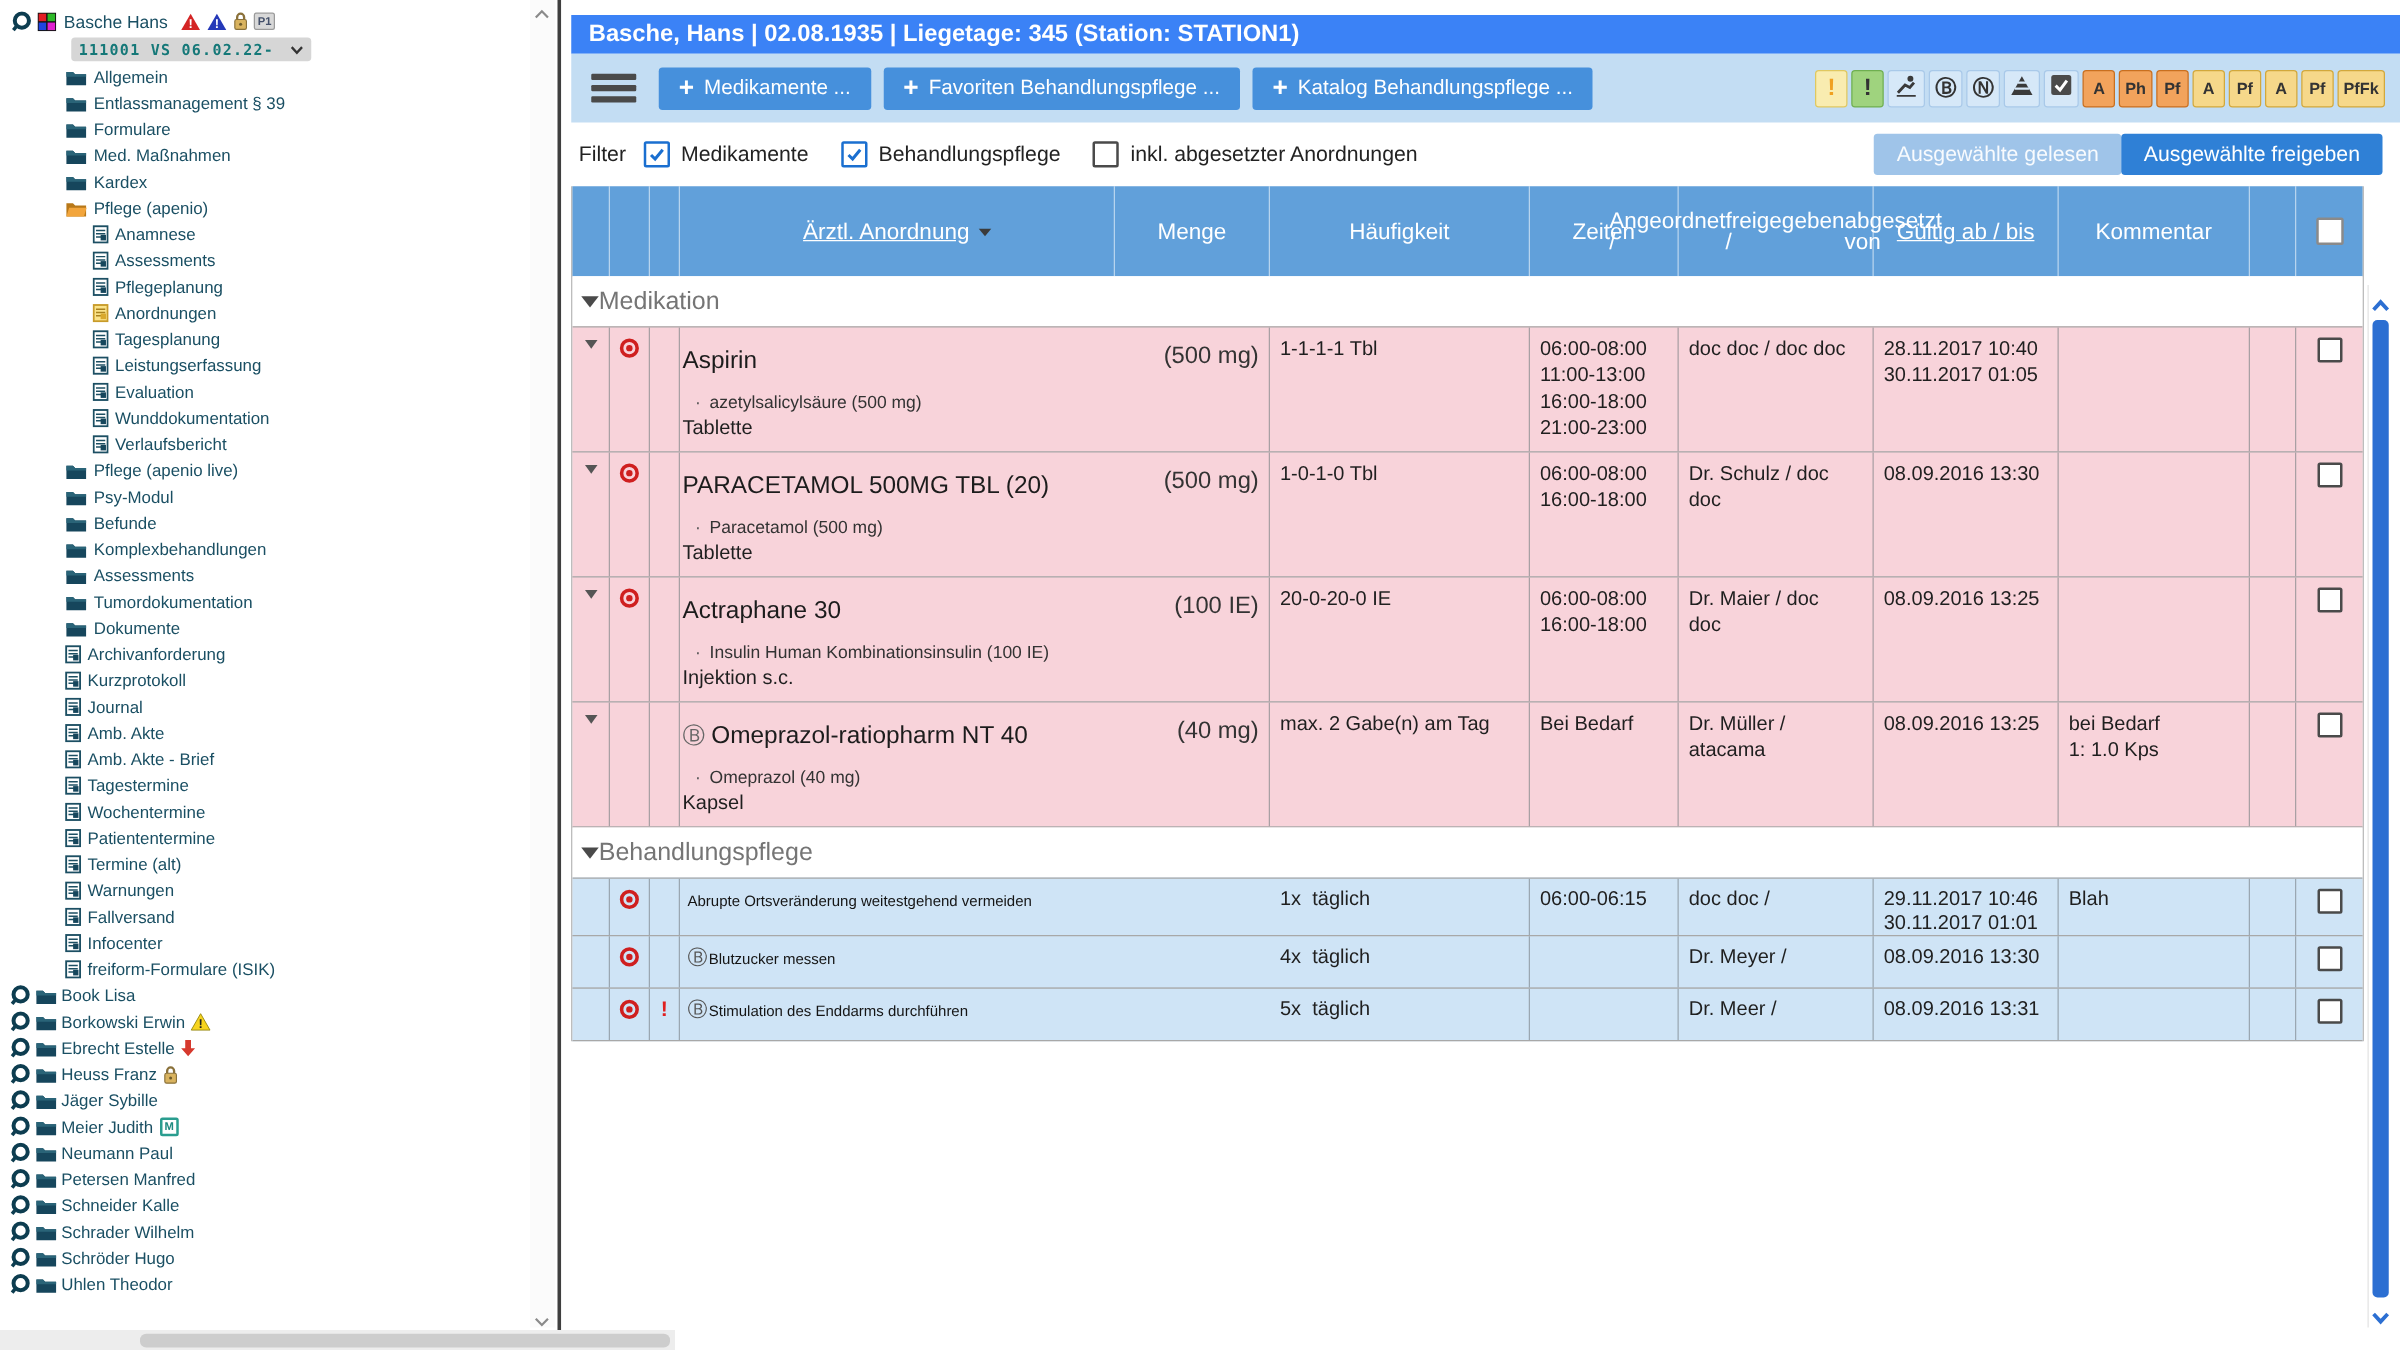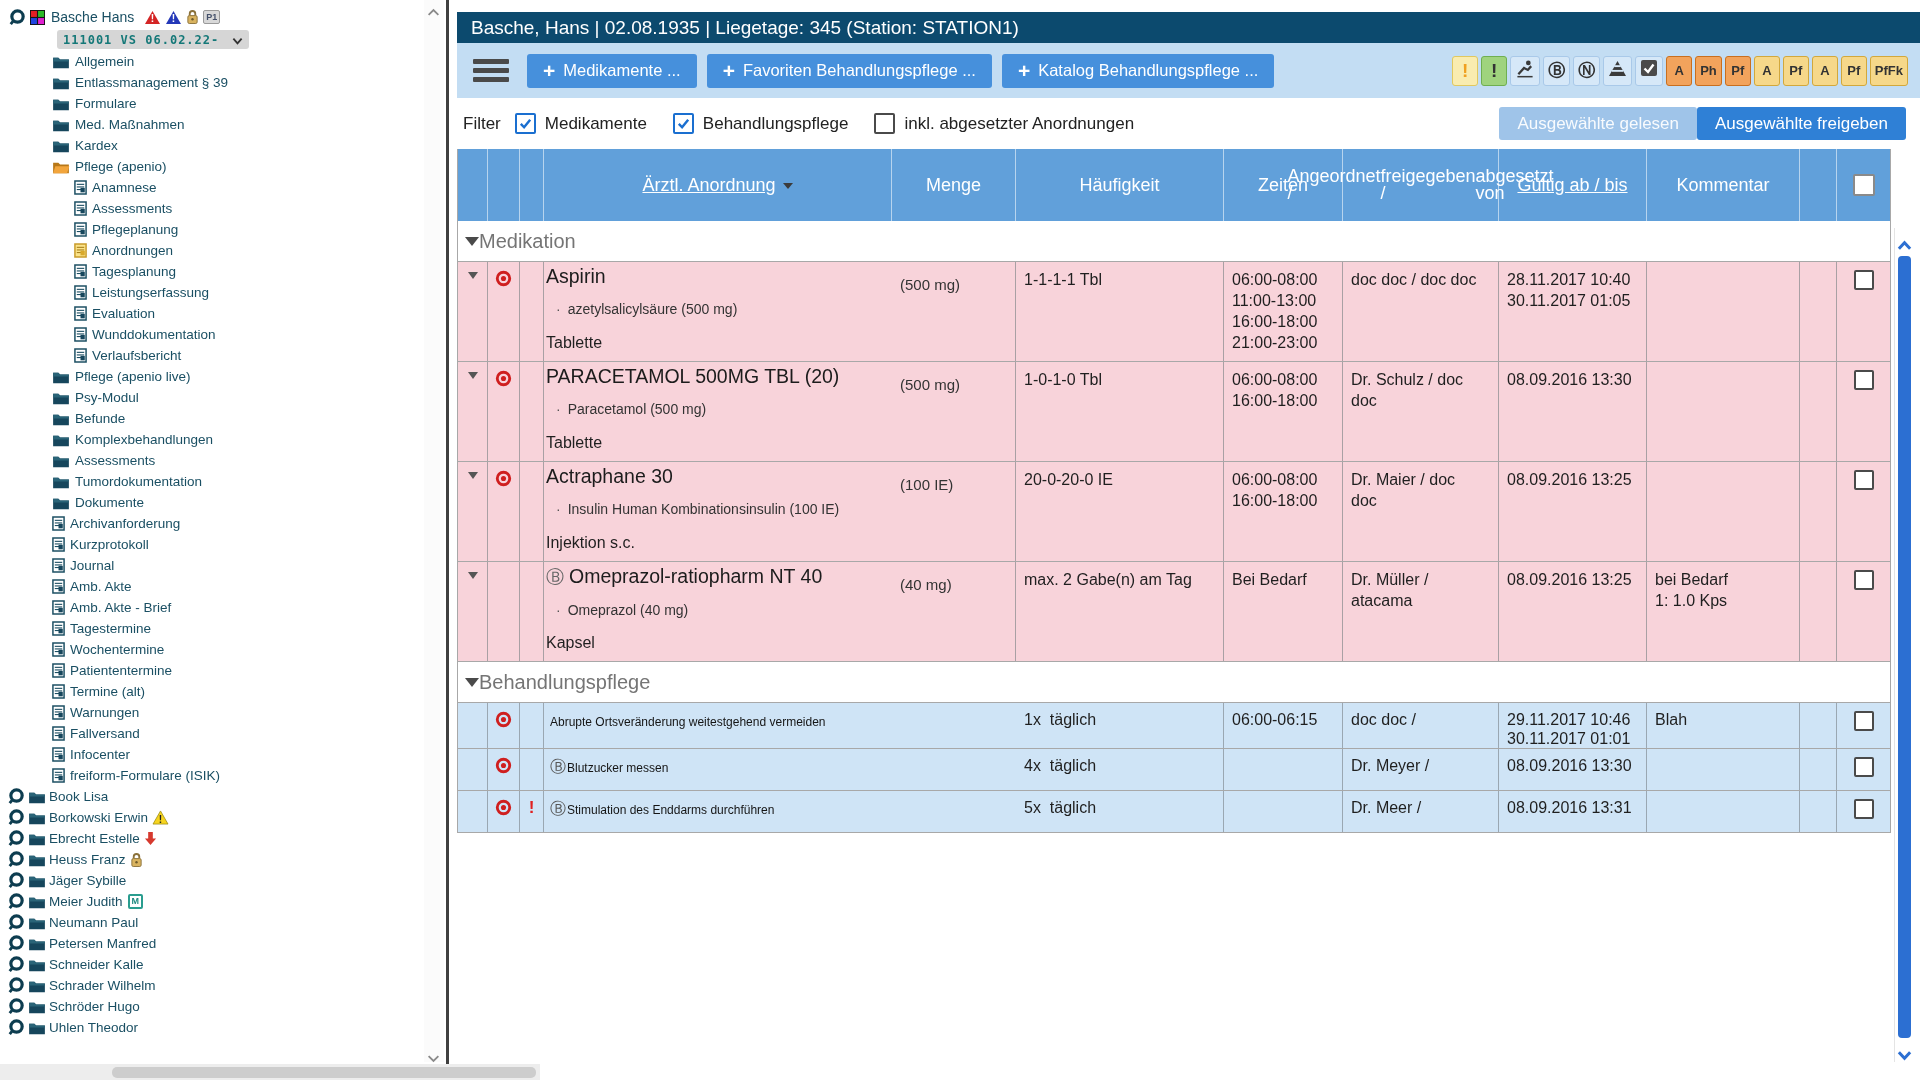--- a/index.html
+++ b/index.html
@@ -22,21 +22,21 @@
   .titem .ic{margin-right:5px;display:inline-flex}
   .lvl1{padding-left:52px}.lvl2{padding-left:74px}
   .pitem{height:21px;display:flex;align-items:center;white-space:nowrap;color:#1a4f63;font-size:13.5px;padding-left:8px;cursor:default}
   .pitem .ic{margin-right:3px;display:inline-flex}
   #side-scroll{position:absolute;left:424px;width:20px;top:0;bottom:18px;background:#fbfbfb}
   #side-scroll .chv{position:absolute;left:3px;width:14px;height:10px}
   #divider{position:absolute;left:446px;width:3px;top:0;bottom:16px;background:#3f3f3f}
 
   
   #main{position:absolute;left:449px;right:0;top:0;bottom:0;background:#fff}
-  #titlebar{margin:12px 0 0 8px;height:31px;background:#0c4a6e;color:#fff;font-size:19px;font-weight:normal;
+  #titlebar{margin:12px 0 0 8px;height:31px;background:#3b82f6;color:#fff;font-size:19px;font-weight:bold;
      display:flex;align-items:center;padding-left:14px}
   #toolbar{margin-left:8px;height:55px;background:#c3ddf3;display:flex;align-items:center}
   #hamburger{width:36px;margin:0 18px 0 16px;cursor:pointer}
   #hamburger div{height:4.5px;background:#4a4a4a;border-radius:1px;margin:4.5px 0}
   .tbtn{height:34px;background:#4690dc;color:#fff;border:none;border-radius:3px;font-size:16.5px;
      font-family:"Liberation Sans",sans-serif;padding:0 16px;margin-right:10px;display:flex;align-items:center;cursor:pointer}
   .tbtn .plus{font-size:21px;font-weight:bold;margin-right:8px;line-height:1}
   #status-strip{margin-left:auto;margin-right:12px;display:flex;align-items:center}
   .sbtn{height:30px;min-width:26px;border-radius:3px;margin-left:3px;display:flex;align-items:center;justify-content:center;
      font-size:13px;font-weight:bold;color:#333;padding:0 4px;cursor:pointer}
@@ -80,30 +80,30 @@
   .row-med{height:101px;background:#f8d3da}
   .row-care{min-height:43px;background:#cfe4f6}
   .cell{border-right:1px solid #a9a0a4;padding:7px 8px 0 8px;font-size:16px;color:#1f1f1f;line-height:21px;overflow:hidden}
   .row-care .cell{border-right-color:#9aa7b2;line-height:19px}
   .c-exp{grid-column:1;display:flex;justify-content:center;padding:10px 0 0 0}
   .c-eye{grid-column:2;display:flex;justify-content:center;padding:8px 0 0 0}
   .c-alert{grid-column:3;display:flex;justify-content:center;padding:7px 0 0 0}
   .alert-ex{color:#e02020;font-weight:bold;font-size:17px}
   .c-name{grid-column:4;border-right:none;padding:0;display:flex;flex-direction:column}
   .row-care .c-name{grid-column:4/6;padding:8px 4px 6px 6px}
-  .c-menge{grid-column:5;font-size:15px;color:#333;padding-top:12px}
+  .c-menge{grid-column:5;text-align:right;font-size:19px;color:#333;padding-top:12px}
   .c-freq{grid-column:6;white-space:pre-wrap}
   .c-times{grid-column:7}
   .c-ordered{grid-column:8}
   .c-valid{grid-column:9}
   .c-comment{grid-column:10}
   .c-spacer{grid-column:11}
   .c-check{grid-column:12;border-right:none;display:flex;justify-content:center;padding:8px 0 0 0}
   .rowcheck{width:20px;height:20px;background:#fff;border:2px solid #4a4a4a;border-radius:2px;display:block;cursor:pointer}
-  .nline{padding:4px 0 0 2px;font-size:19.5px;color:#1c1c1c;white-space:nowrap}
+  .nline{padding:16px 0 0 2px;font-size:19.5px;color:#1c1c1c;white-space:nowrap}
   .bpref{color:#666;font-size:18px;margin-right:5px}
   .row-care .bpref{font-size:16px;margin-right:1px;color:#555}
   .sline{margin:12px 0 0 12px;font-size:14px;color:#333;white-space:nowrap}
   .sline .bullet{color:#555;margin-right:7px}
   .fline{margin:auto 0 8px 2px;font-size:16px;color:#1f1f1f}
   .carename{font-size:12px;color:#151515;white-space:nowrap}
   .eye-ic{display:inline-flex}
 
   
   #vscroll{position:absolute;left:1894px;width:20px;top:228px;bottom:18px;background:#fff;border-left:1px solid #e4e4e4}

